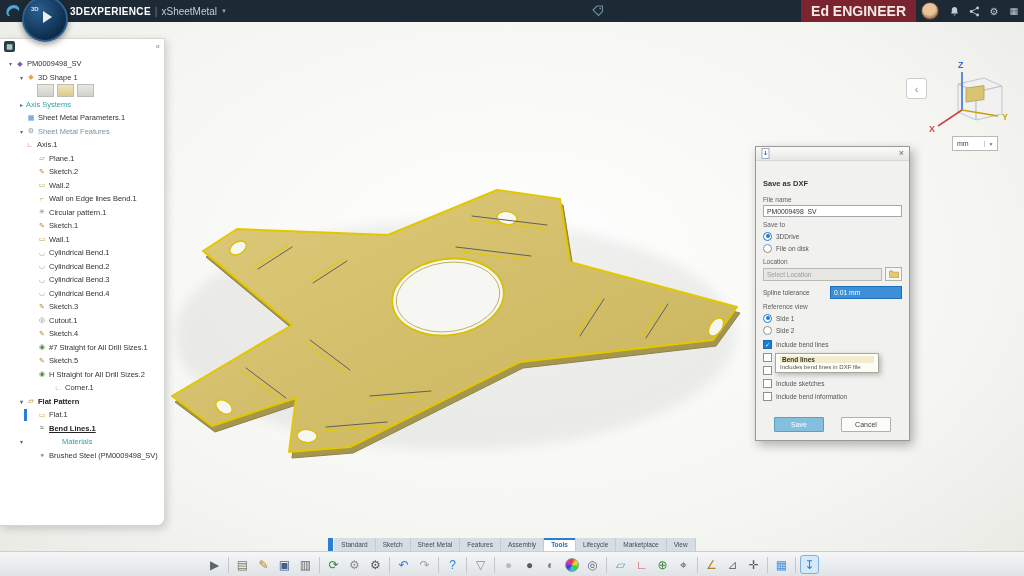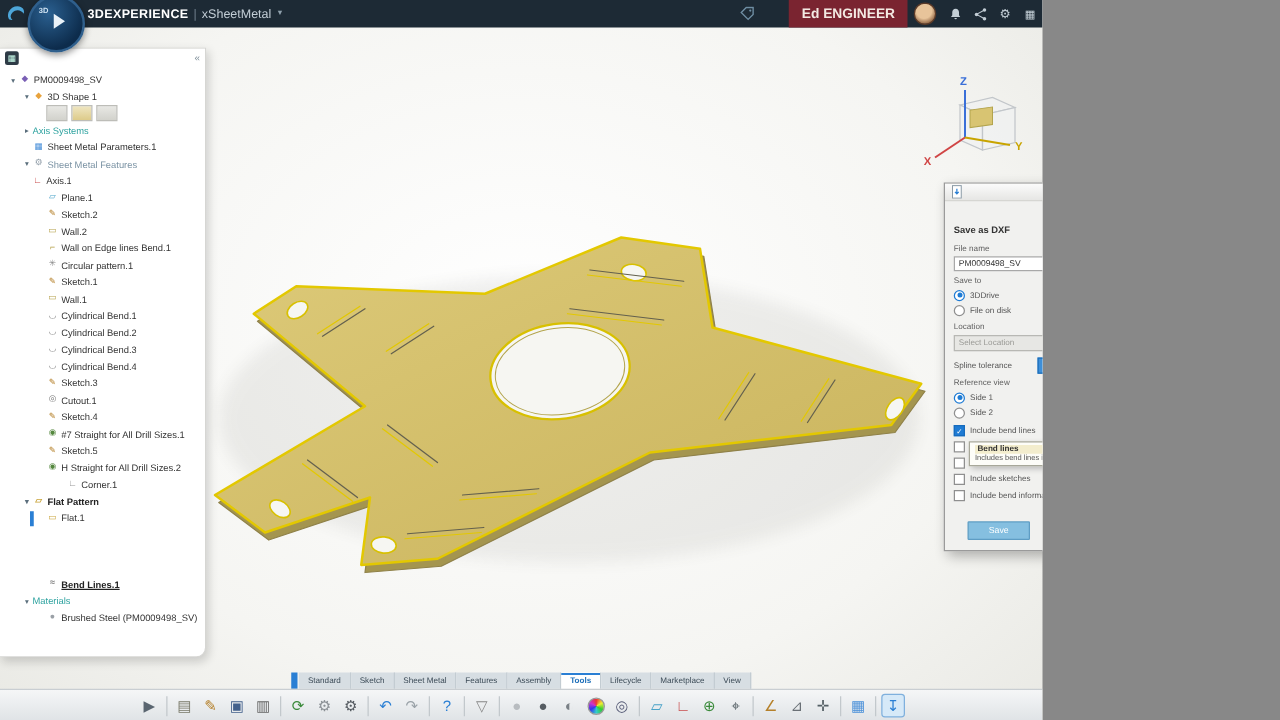--- a/index.html
+++ b/index.html
@@ -1,17 +1,17 @@
 <!DOCTYPE html>
 <html><head>
 <meta charset="utf-8">
 <style>
   html,body{margin:0;padding:0;background:#888;}
   body{font-family:"Liberation Sans",sans-serif;-webkit-font-smoothing:antialiased;}
-  #stage{position:relative;width:834px;height:576px;overflow:hidden;
+  #stage{position:relative;width:1024px;height:576px;overflow:hidden;
     background:radial-gradient(ellipse at 50% 45%, #ffffff 0%, #f5f5f2 65%, #e9e9e4 100%);}
   
   #topbar{position:absolute;left:0;top:0;right:0;height:22px;background:#1d2a35;z-index:30;
     display:flex;align-items:center;color:#cfd8df;}
   #brand{margin-left:70px;font-size:10px;display:flex;align-items:center;gap:4px;white-space:nowrap;}
   #brand .b{color:#fff;font-weight:bold;letter-spacing:.3px;}
   #brand .d{color:#6d7d8a;}
   #brand .a{color:#c2cdd5;}
   #brand .caret{font-size:6px;color:#8fa0ac;}
   #compass{position:absolute;left:22px;top:-4px;width:42px;height:42px;border-radius:50%;z-index:31;
@@ -21,21 +21,21 @@
   #compass .play{position:absolute;left:19px;top:13px;width:0;height:0;
     border-left:9px solid #eaf2f8;border-top:6px solid transparent;border-bottom:6px solid transparent;}
   #logo-swoosh{position:absolute;left:4px;top:3px;}
   #searchwrap{position:absolute;left:402px;top:4px;width:182px;height:14px;background:#101f2a;
     border:1px solid #53646f;border-radius:8px;display:flex;align-items:center;padding:0 5px;}
   #searchwrap input{flex:1;background:transparent;border:none;outline:none;color:#cfd8df;font-size:7.5px;}
   #searchwrap input::placeholder{color:#7b8b97;}
   #tagicon{position:absolute;left:592px;top:5px;}
   #topright{position:absolute;right:0;top:0;height:22px;display:flex;align-items:center;}
   #userblock{background:#7a2430;height:22px;display:flex;align-items:center;padding:0 10px;
-    font-size:11px;font-weight:bold;color:#f3e9e2;}
+    font-size:14px;font-weight:bold;color:#f3e9e2;}
   #avatar{width:16px;height:16px;border-radius:50%;margin:0 5px;
     background:radial-gradient(circle at 45% 35%, #e8c49a 45%, #8a5f3f 80%);border:1px solid #5a3a28;}
   .tbicon{width:20px;height:22px;display:flex;align-items:center;justify-content:center;color:#c2cdd5;font-size:10px;}
   
   #panel{position:absolute;left:0;top:38px;width:164px;height:486px;background:#fff;z-index:10;
     border:1px solid #d6d6d3;border-left:none;border-radius:0 0 8px 0;box-shadow:2px 3px 8px rgba(0,0,0,.16);}
   #panel-strip{height:15px;display:flex;align-items:center;justify-content:space-between;padding:0 4px;}
   #panel-strip .mini{width:11px;height:11px;background:#2e3b46;border-radius:2px;color:#cfe;
     font-size:7px;display:flex;align-items:center;justify-content:center;}
   #panel-strip .collapse{color:#7a8b96;font-size:8px;}
@@ -355,26 +355,26 @@
           <span class="arr">▾</span>
           <span class="ticon" style="color: rgb(202, 165, 61);">▱</span>
           <span class="lbl">Flat Pattern</span>
         </div>
         <div class="trow" style="padding-left: 28px;">
           <span class="selbar"></span>
           <span class="arr"></span>
           <span class="ticon" style="color: rgb(202, 165, 61);">▭</span>
           <span class="lbl">Flat.1</span>
         </div>
-        <div class="trow bold underline" style="padding-left: 28px; margin-top: 39px;">
+        <div class="trow bold underline" style="padding-left: 28px;">
           <span class="arr"></span>
           <span class="ticon" style="color: rgb(119, 119, 119);">≈</span>
           <span class="lbl">Bend Lines.1</span>
         </div>
-        <div class="trow teal" style="padding-left: 17px;">
+        <div class="trow teal" style="padding-left: 17px; gap: 36px;">
           <span class="arr">▾</span>
           <span class="lbl">Materials</span>
         </div>
         <div class="trow" style="padding-left: 28px;">
           <span class="arr"></span>
           <span class="ticon" style="color: rgb(154, 160, 166);">●</span>
           <span class="lbl">Brushed Steel (PM0009498_SV)</span>
         </div>
       </div>
   </div>

